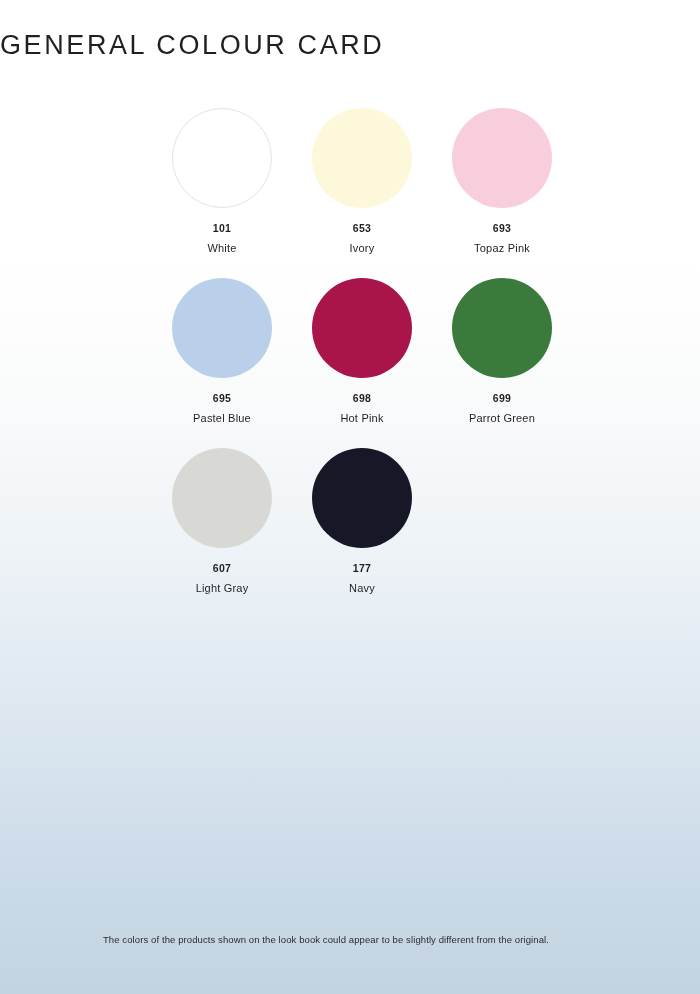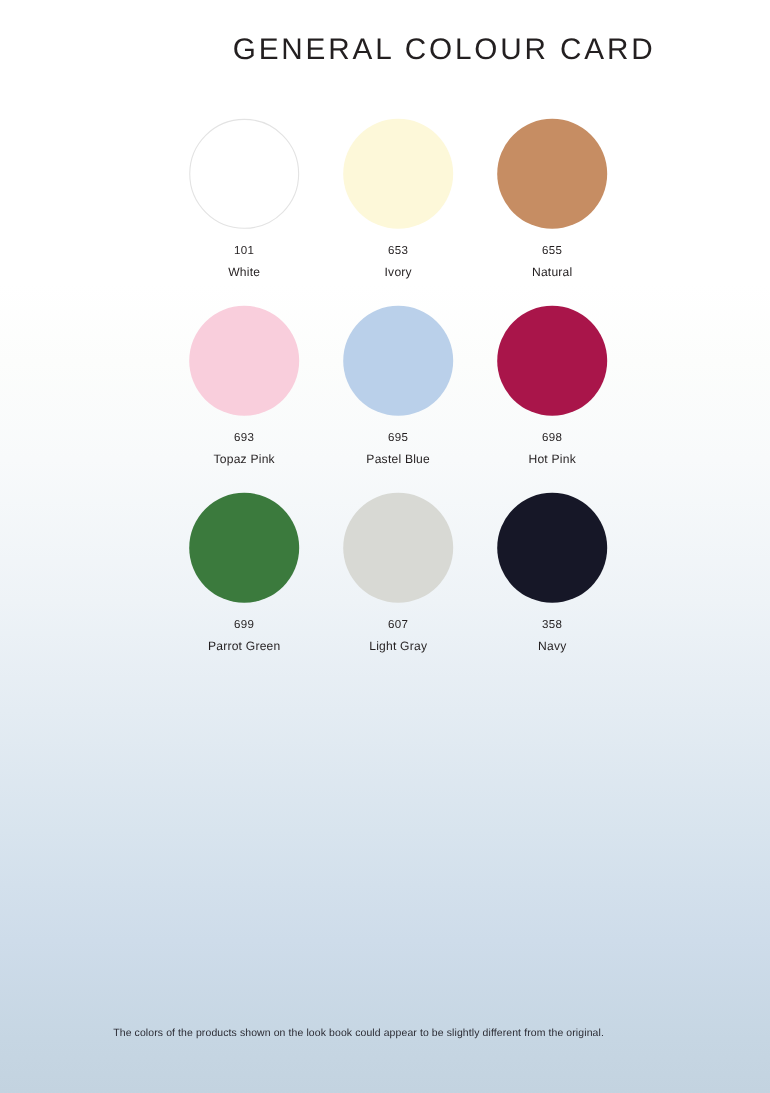--- a/index.html
+++ b/index.html
@@ -31,21 +31,21 @@
     height: 994px;
     position: relative;
   }
 
   
   .title-wrap {
     position: absolute;
     top: 30px;
     left: 0;
     width: 596px;
-    text-align: right;
+    text-align: left;
   }
   .title {
     font-size: 27px;
     letter-spacing: 2.6px;
     color: #231f20;
     font-weight: 300;
     font-family: "Liberation Sans", sans-serif;
   }
 
   
@@ -74,21 +74,21 @@
 
   .swatch.bordered {
     border: 1px solid #e3e3e3;
   }
 
   .code {
     margin-top: 14px;
     font-size: 10.5px;
     color: #231f20;
     letter-spacing: 0.3px;
-    font-weight: 400;
+    font-weight: 700;
   }
 
   .name {
     margin-top: 8px;
     font-size: 11px;
     color: #231f20;
     letter-spacing: 0.2px;
     font-weight: 500;
   }
 
@@ -120,25 +120,20 @@
         <div class="swatch bordered" style="background: rgb(255, 255, 255);"></div>
         <div class="code">101</div>
         <div class="name">White</div>
       </div>
       <div class="cell">
         <div class="swatch" style="background: rgb(253, 248, 217);"></div>
         <div class="code">653</div>
         <div class="name">Ivory</div>
       </div>
       <div class="cell">
-        <div class="swatch" style="background: rgb(198, 141, 99);"></div>
-        <div class="code">655</div>
-        <div class="name">Natural</div>
-      </div>
-      <div class="cell">
         <div class="swatch" style="background: rgb(249, 206, 220);"></div>
         <div class="code">693</div>
         <div class="name">Topaz Pink</div>
       </div>
       <div class="cell">
         <div class="swatch" style="background: rgb(186, 208, 234);"></div>
         <div class="code">695</div>
         <div class="name">Pastel Blue</div>
       </div>
       <div class="cell">
@@ -151,21 +146,21 @@
         <div class="code">699</div>
         <div class="name">Parrot Green</div>
       </div>
       <div class="cell">
         <div class="swatch" style="background: rgb(216, 217, 212);"></div>
         <div class="code">607</div>
         <div class="name">Light Gray</div>
       </div>
       <div class="cell">
         <div class="swatch" style="background: rgb(22, 23, 39);"></div>
-        <div class="code">358</div>
+        <div class="code">177</div>
         <div class="name">Navy</div>
       </div>
     </div>
 
   <div class="footer">
     <div class="footer-text">The colors of the products shown on the look book could appear to be slightly different from the original.</div>
   </div>
 
 </div>
 

